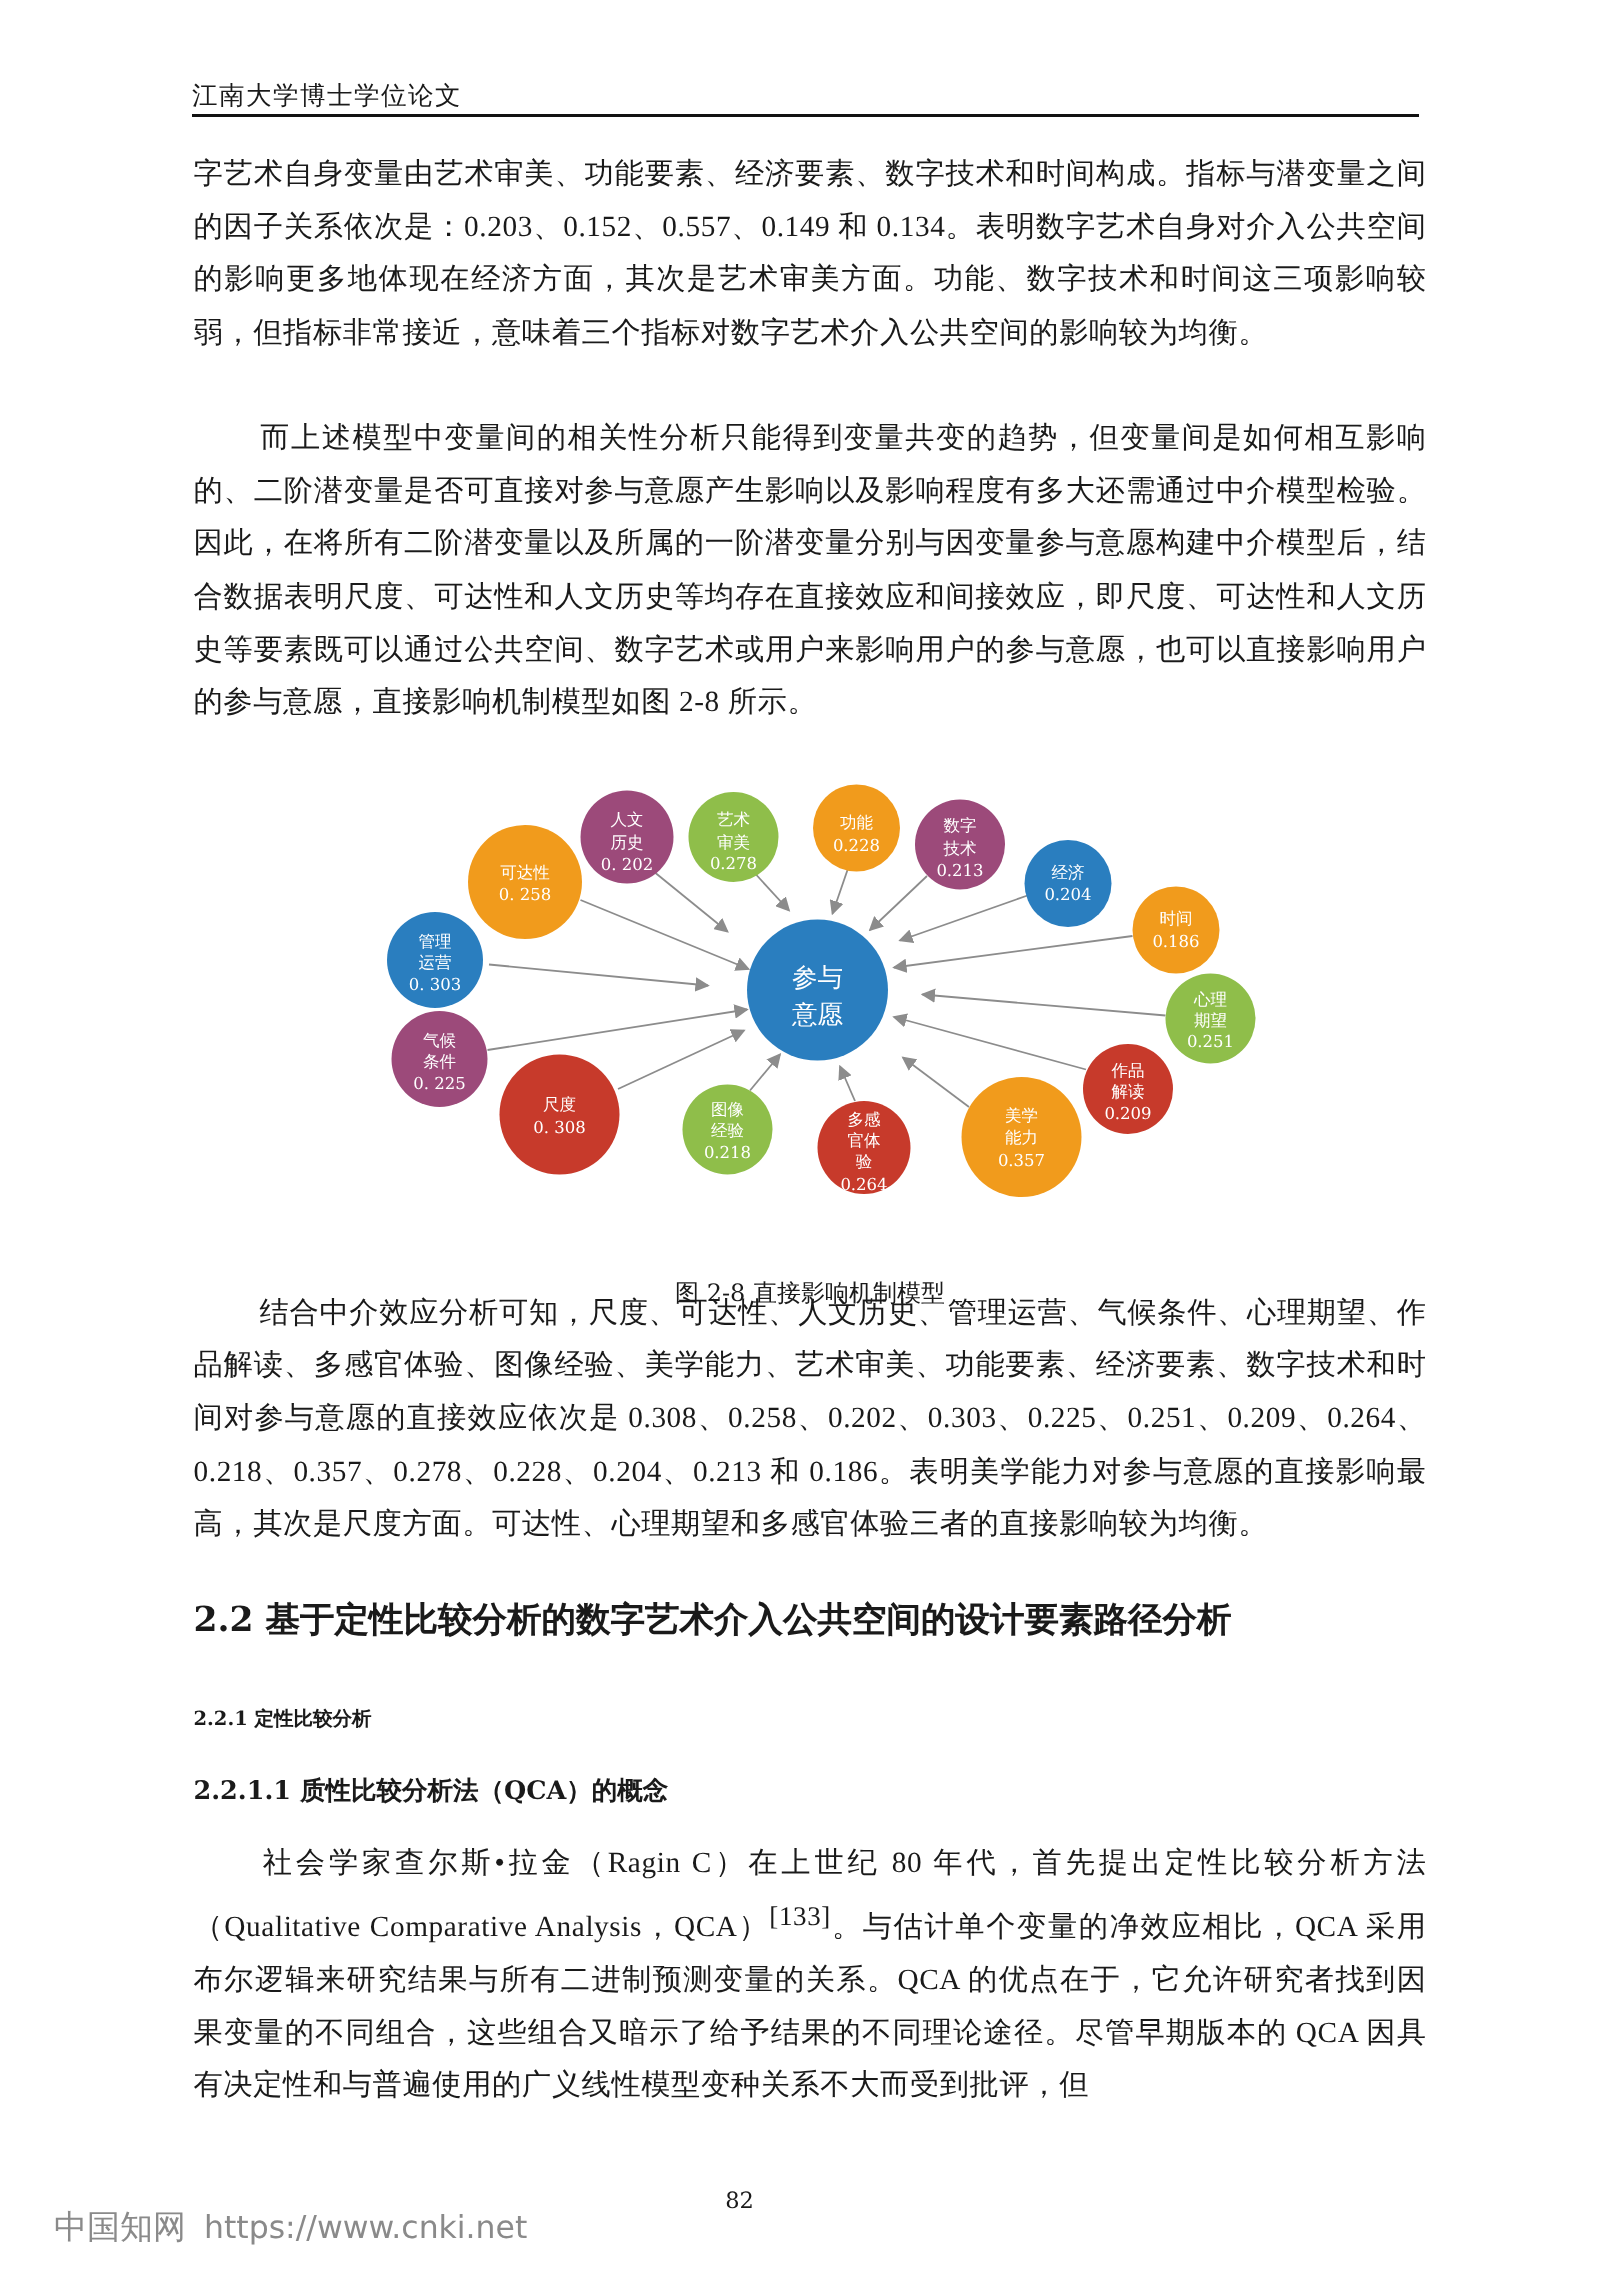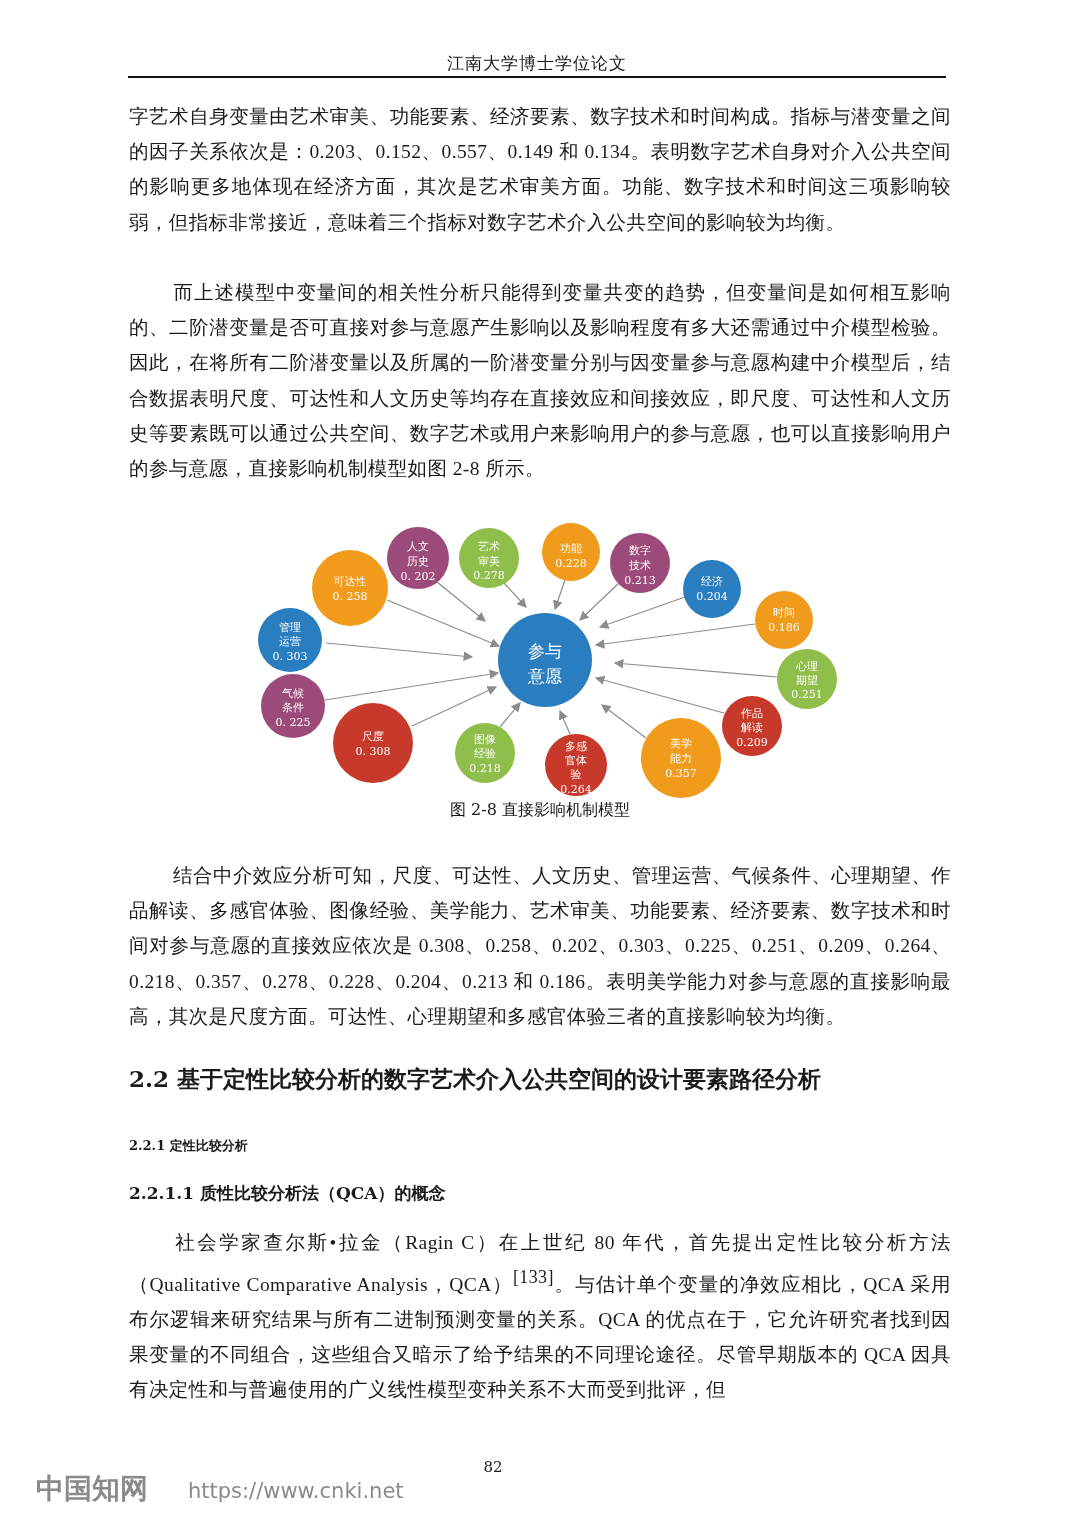--- a/index.html
+++ b/index.html
@@ -1,36 +1,36 @@
 <!DOCTYPE html>
 <html><head>
   <meta charset="utf-8">
   <style>
     html, body { margin: 0; padding: 0; background: #ffffff; }
     body { width: 1080px; height: 1528px; position: relative; overflow: hidden;
       font-family: "DejaVu Serif", "Liberation Serif", serif; color: #1a1a1a; }
-    .header { position: absolute; left: 128px; top: 52px; width: 818px; text-align: center;
+    .header { position: absolute; left: 128px; top: 52px; width: 818px; text-align: left;
       font-size: 17px; letter-spacing: 1px; }
     .header-rule { position: absolute; left: 128px; top: 76px; width: 818px; height: 2px; background: #111; }
     .para { position: absolute; left: 129px; width: 822px; font-size: 19.5px; line-height: 35.2px;
       text-align: justify; letter-spacing: 0.4px; font-family: Liberation Serif, serif; }
     .para .indent { display: inline-block; width: 44px; }
     .p1 { top: 99px; }
     .p2 { top: 275px; }
     .p3 { top: 858px; }
     .p4 { top: 1225px; }
     .figure { position: absolute; left: 240px; top: 515px; width: 620px; height: 300px; }
-    .caption { position: absolute; left: 0; top: 800px; width: 1080px; text-align: center; font-size: 16px; }
+    .caption { position: absolute; left: 0; top: 852px; width: 1080px; text-align: center; font-size: 16px; }
     .h2 { position: absolute; left: 129px; top: 1064px; font-size: 23px; font-weight: bold; }
     .h3 { position: absolute; left: 129px; top: 1137px; font-size: 13px; font-weight: bold; }
     .h4 { position: absolute; left: 129px; top: 1182px; font-size: 17px; font-weight: bold; }
     .pagenum { position: absolute; left: 0; width: 986px; top: 1458px; text-align: center; font-size: 15px; }
     .watermark { position: absolute; left: 36px; top: 1470px; font-family: "DejaVu Sans", "Liberation Sans", sans-serif;
       color: #8a8a8a; font-size: 21px; }
-    .watermark .brand { font-weight: bold; font-size: 28px; margin-right: 40px; }
+    .watermark .brand { font-weight: normal; font-size: 22px; margin-right: 12px; }
     sup { font-size: 18px; }
     svg text { font-family: "DejaVu Serif", "Liberation Serif", serif; fill: #ffffff; }
   </style>
 </head>
 <body>
 
 <div class="header">江南大学博士学位论文</div>
 <div class="header-rule"></div>
 
 <div class="para p1">字艺术自身变量由艺术审美、功能要素、经济要素、数字技术和时间构成。指标与潜变量之间的因子关系依次是：0.203、0.152、0.557、0.149 和 0.134。表明数字艺术自身对介入公共空间的影响更多地体现在经济方面，其次是艺术审美方面。功能、数字技术和时间这三项影响较弱，但指标非常接近，意味着三个指标对数字艺术介入公共空间的影响较为均衡。</div>

